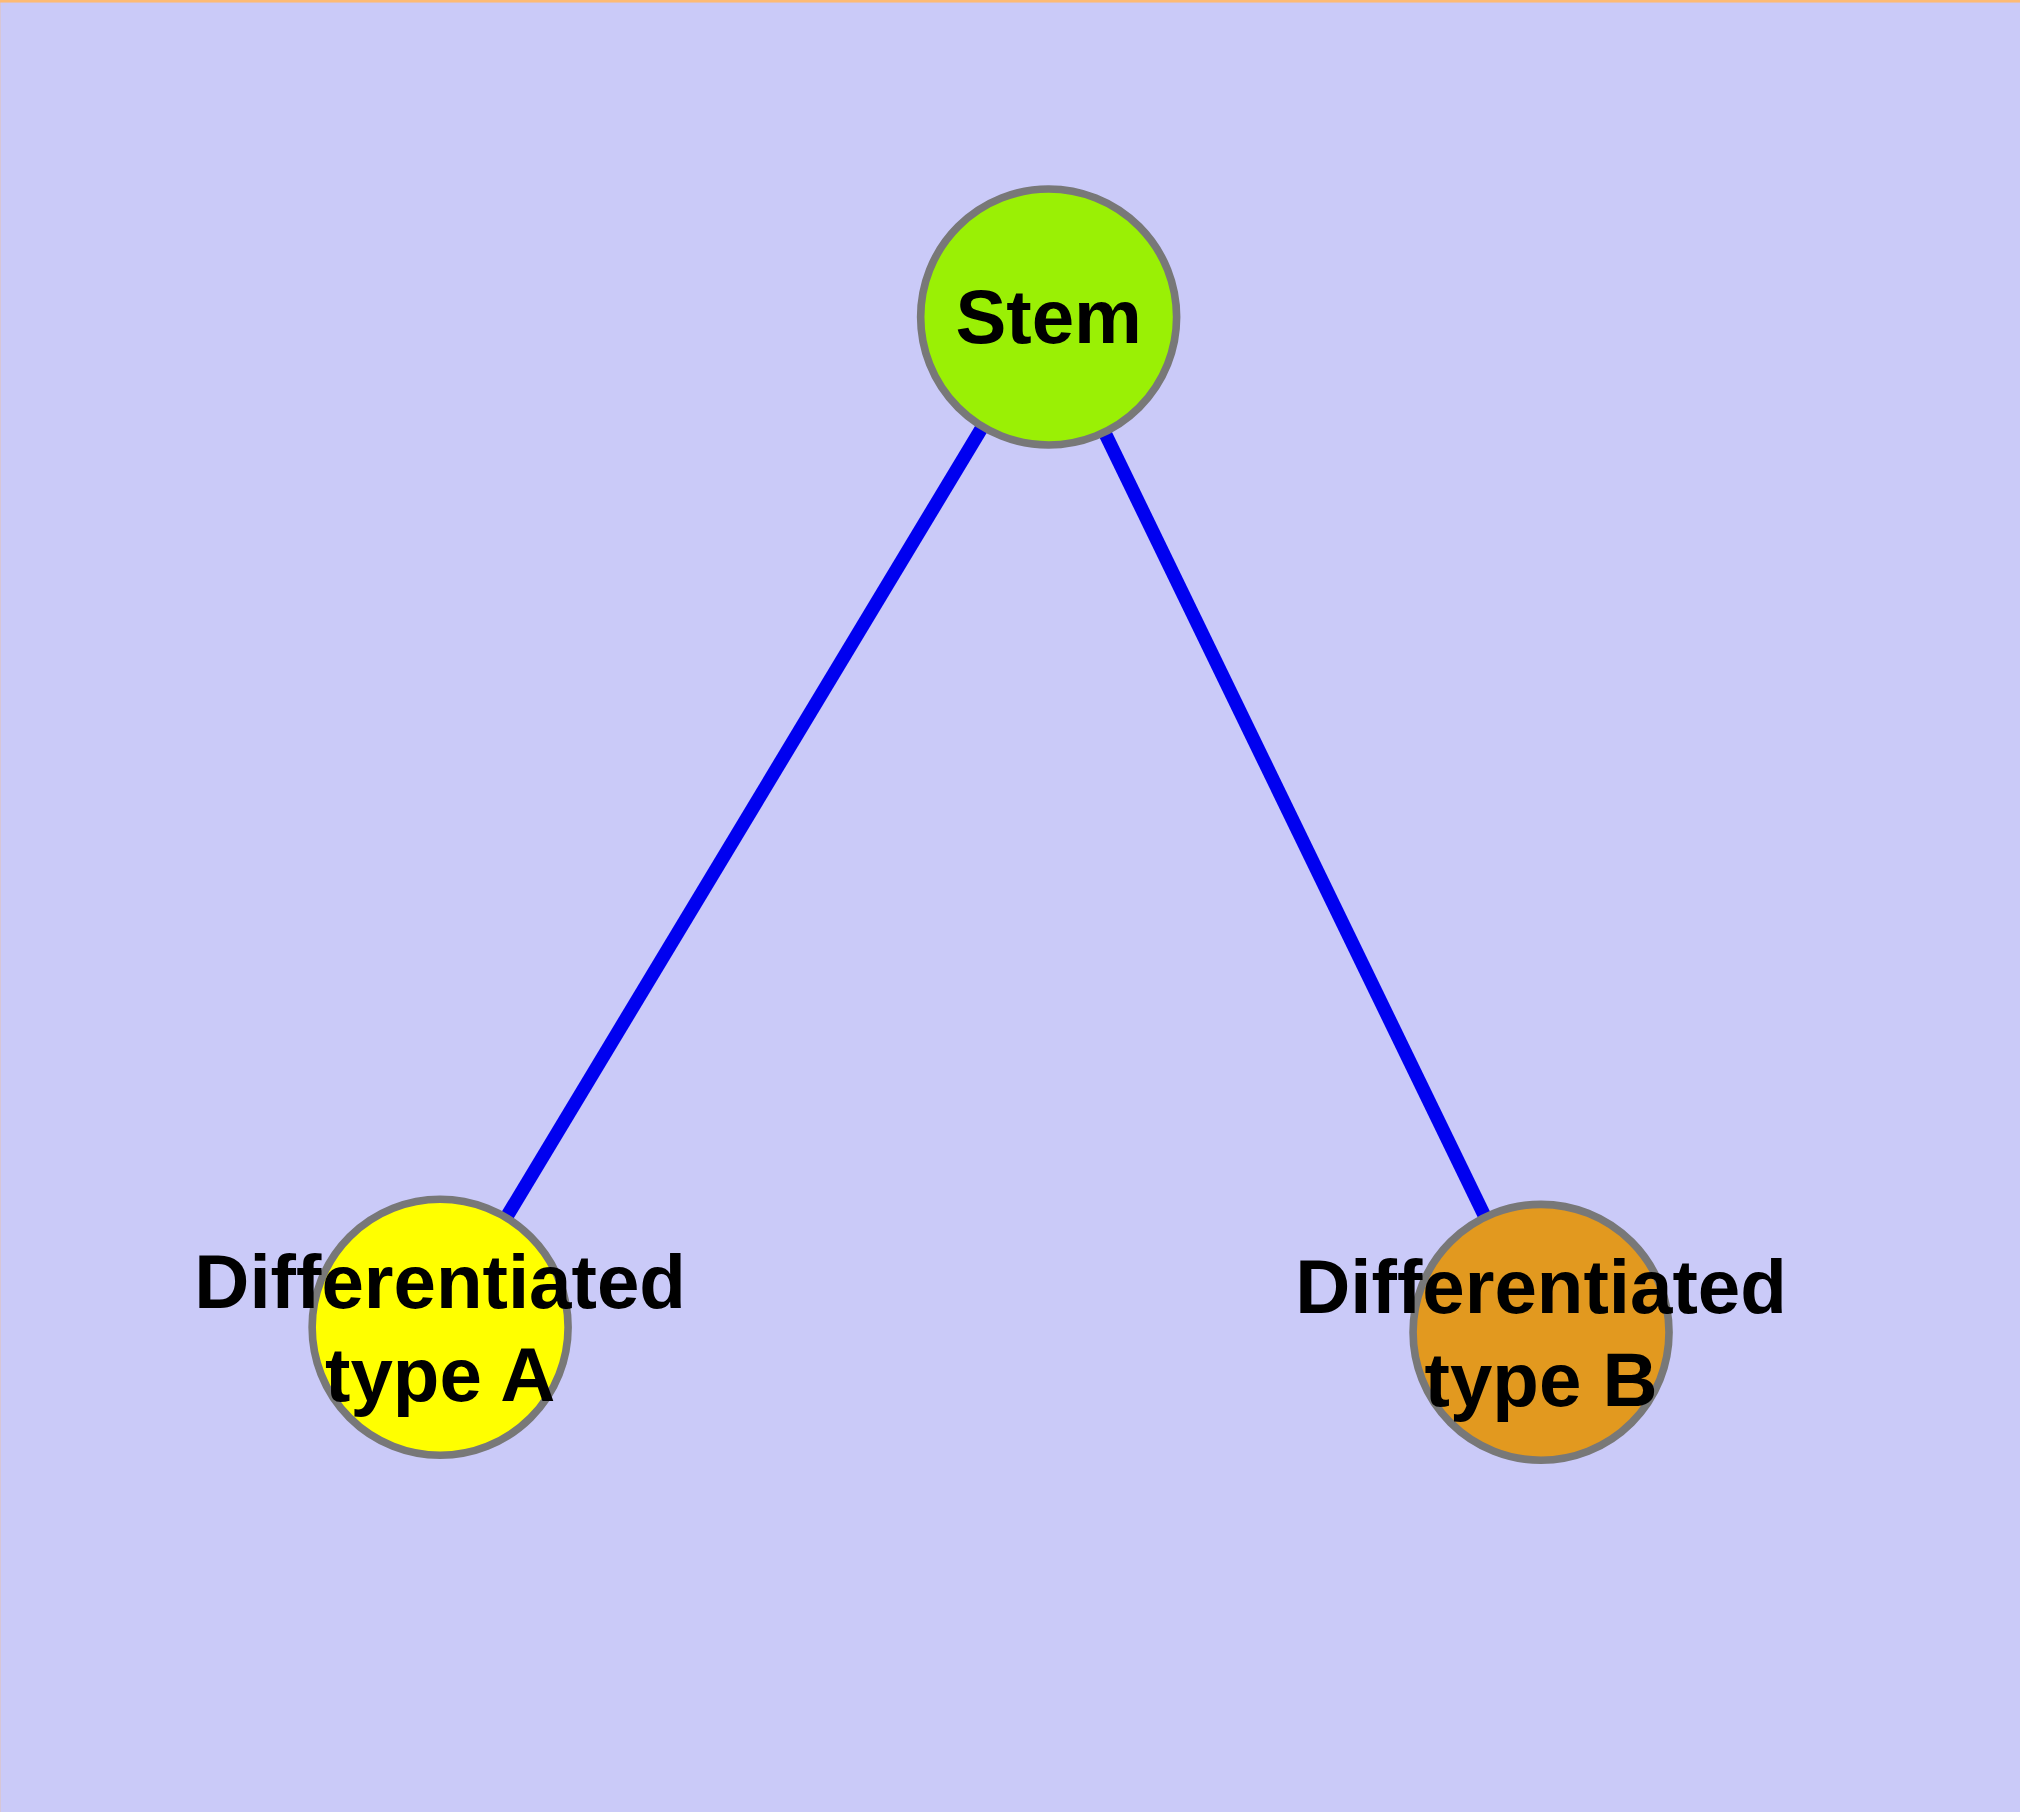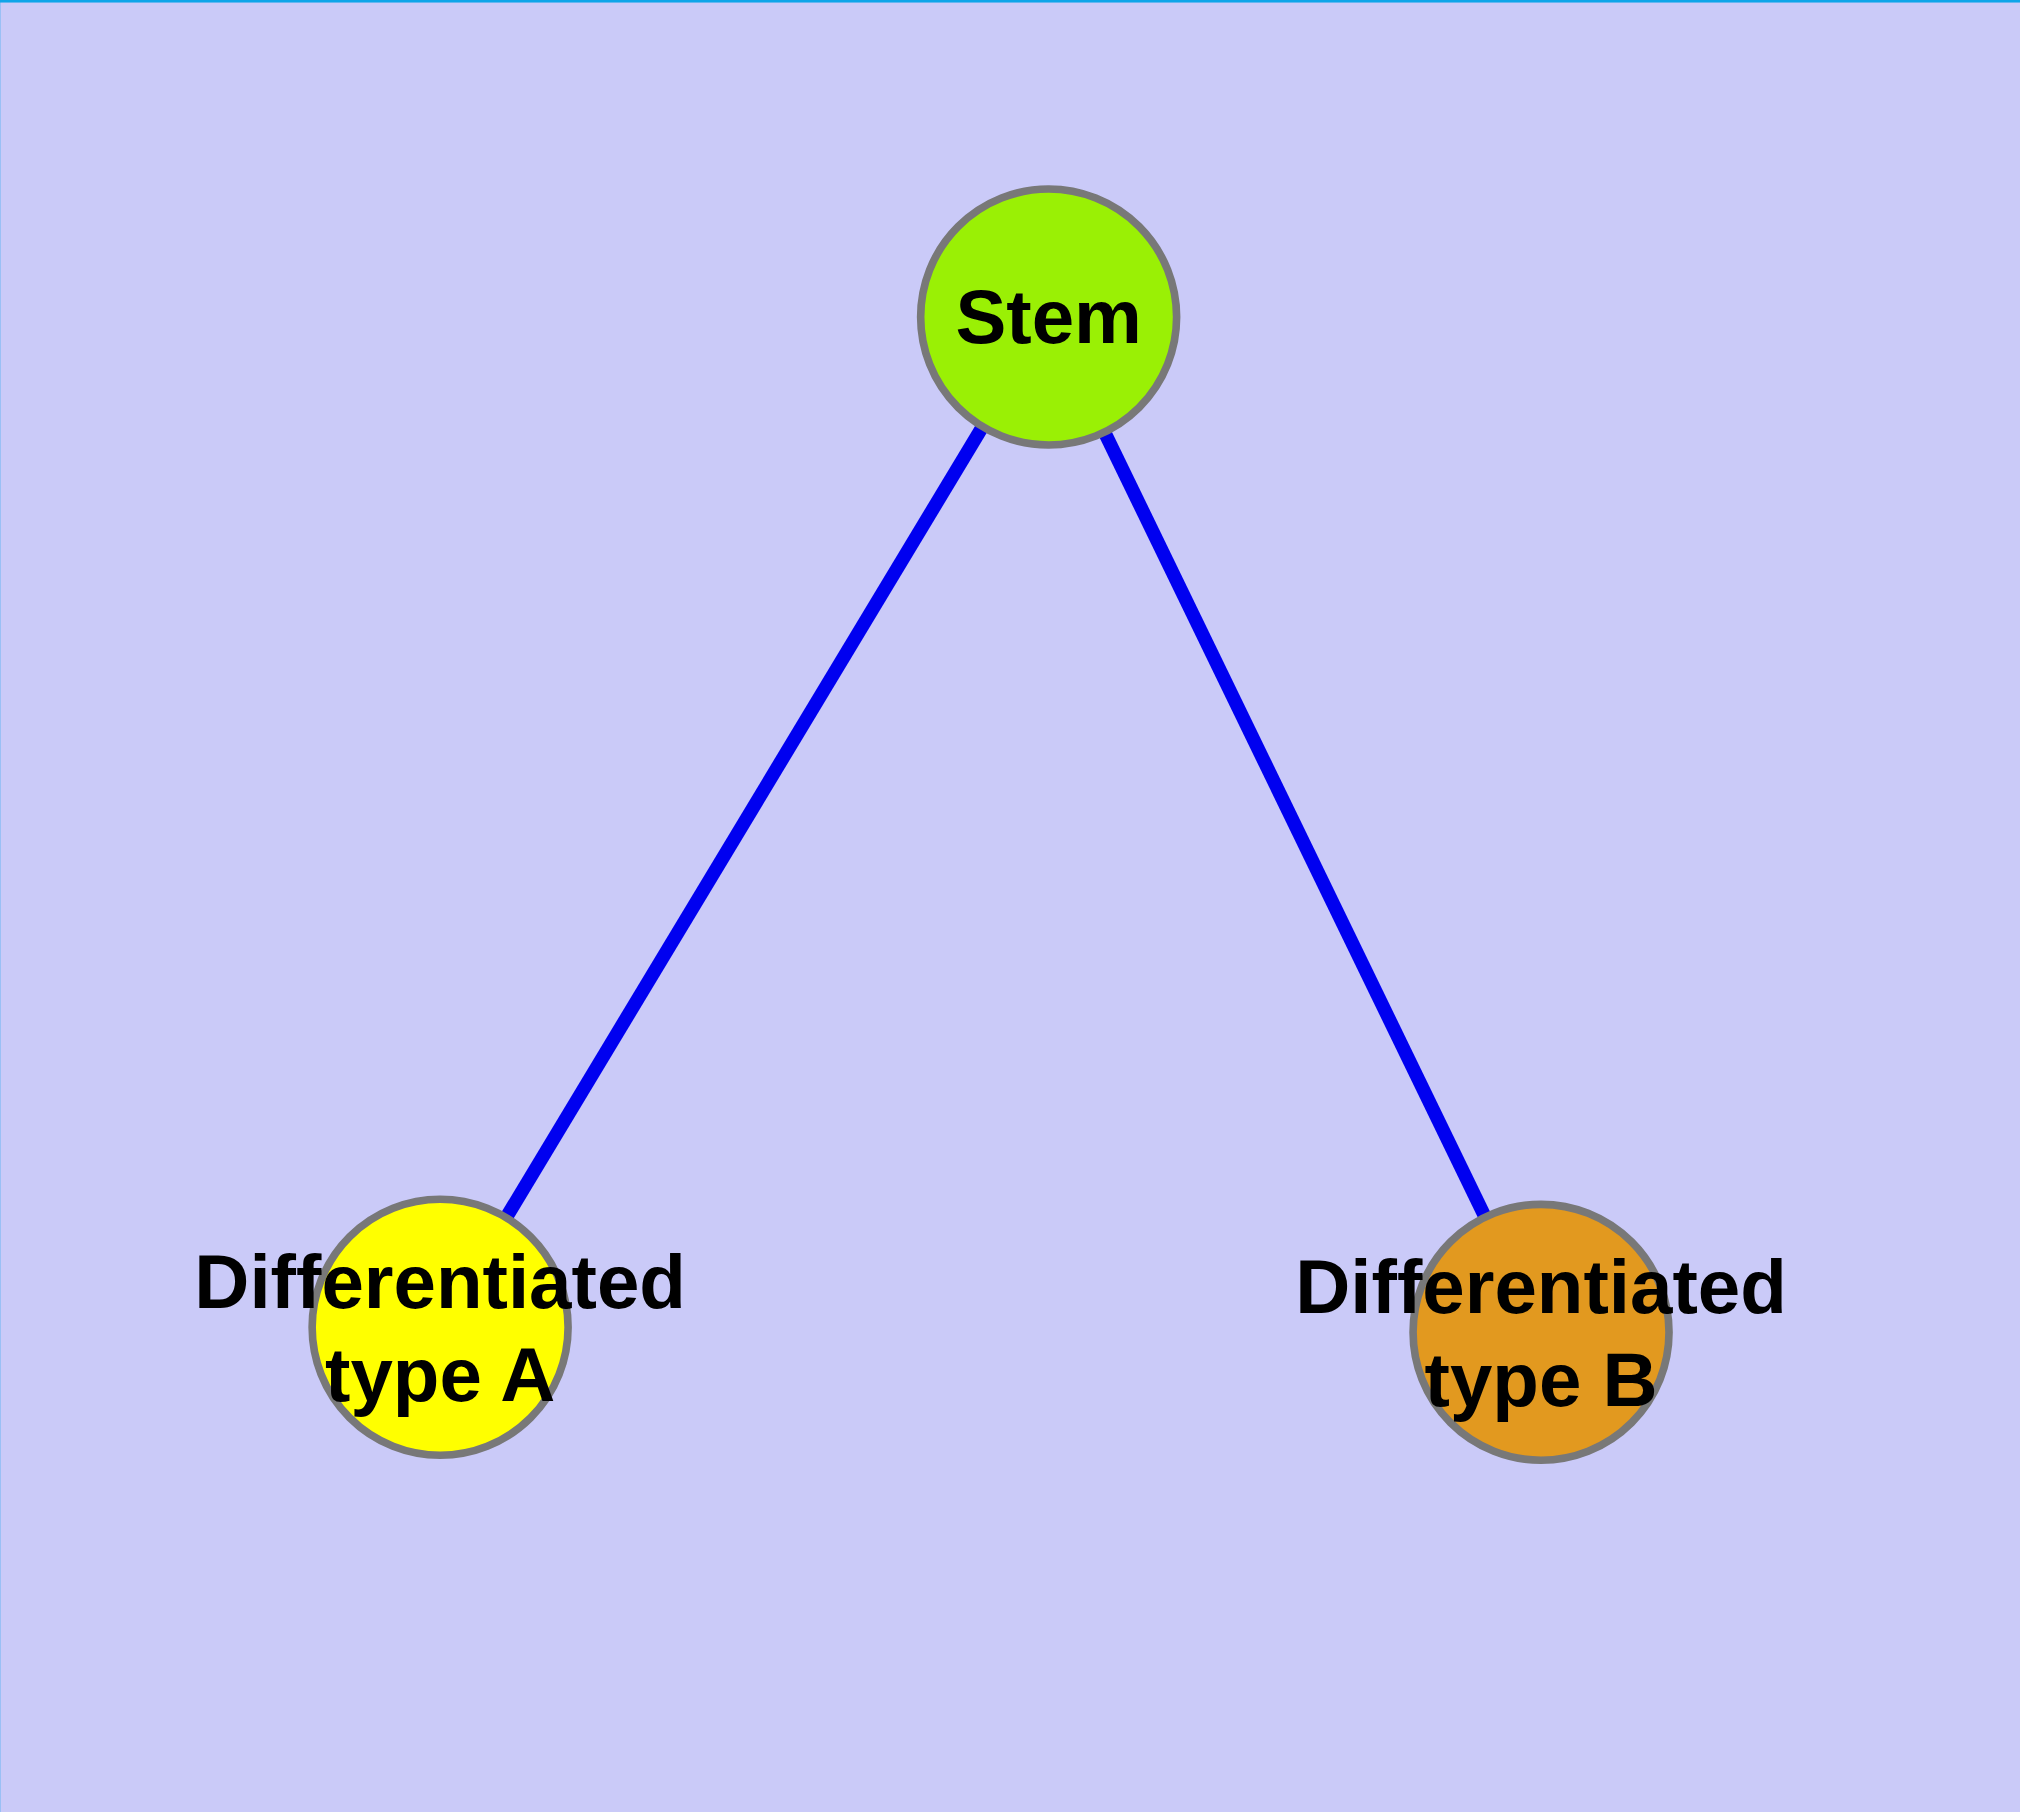--- a/index.html
+++ b/index.html
@@ -5,21 +5,21 @@
   html, body {
     margin: 0;
     padding: 0;
     background: #ffffff;
     font-family: "Liberation Sans", sans-serif;
   }
   .stage {
     position: relative;
     width: 2021px;
     height: 1812px;
-    background: #0ea5e9;
+    background: #fdba74;
     overflow: hidden;
   }
   .stage svg {
     position: absolute;
     top: 0;
     left: 0;
     display: block;
   }
   .edge {
     stroke-width: 16px;

